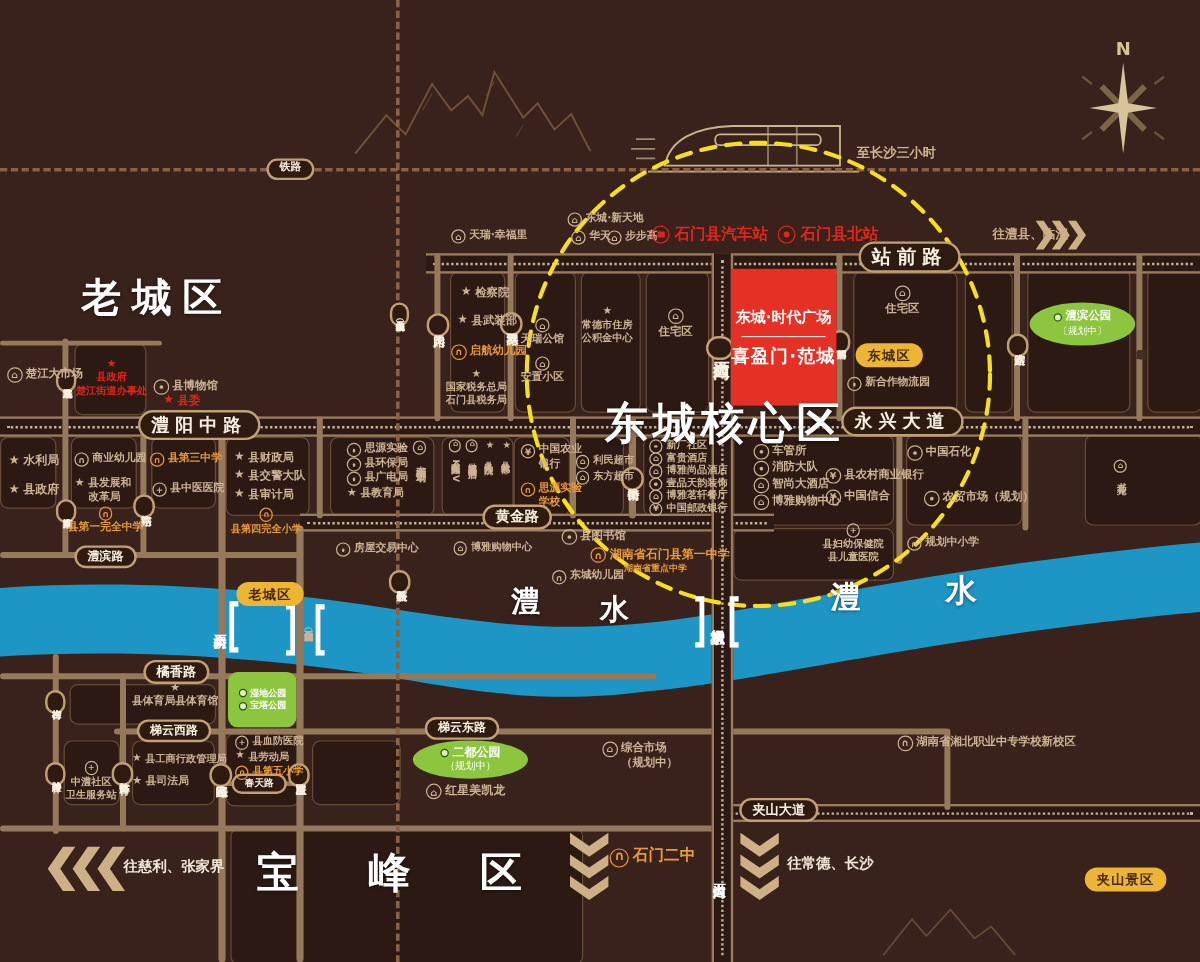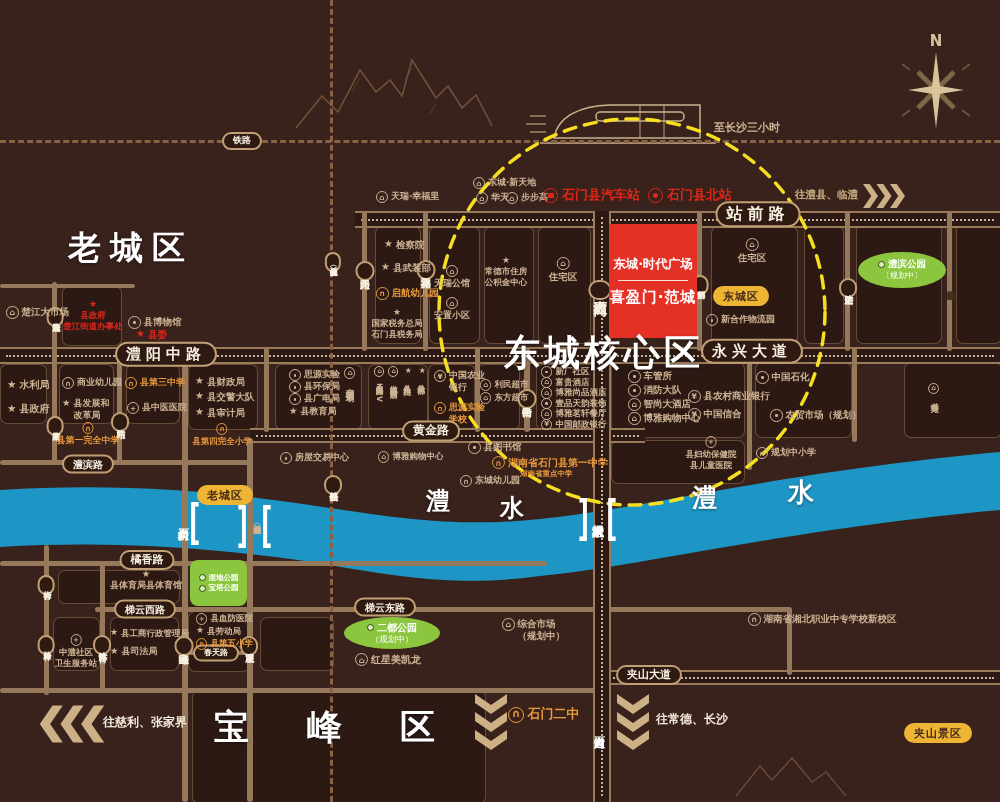--- a/index.html
+++ b/index.html
@@ -23,21 +23,21 @@
   .vtext{position:absolute;transform:translate(-50%,-50%);writing-mode:vertical-rl;font-weight:bold;z-index:6;white-space:nowrap;line-height:1;}
   .vtext.wh{color:#ffffff;} .vtext.tan{color:#cdb394;} .vtext.dk{color:#45301f;}
   .poi{position:absolute;z-index:6;display:inline-flex;align-items:flex-start;gap:3px;color:#cdb394;line-height:1.3;}
   .poi .txt{white-space:pre-line;}
   .poi.stk{flex-direction:column;align-items:center;transform:translateX(-50%);text-align:center;gap:1px;}
   .poi.vrt{writing-mode:vertical-rl;letter-spacing:1px;gap:2px;}
   .poi .ic{flex:none;width:1.35em;height:1.35em;border:1px solid currentColor;border-radius:50%;
            display:inline-flex;align-items:center;justify-content:center;font-size:.82em;line-height:1;margin-top:.05em;}
   .poi .ic.star{border:none;width:auto;height:auto;font-size:1.05em;}
   .poi .ic.dot::after{content:"";width:.35em;height:.35em;border-radius:50%;background:currentColor;}
-  .c-org{color:#e89a3e;} .c-red{color:#e0261b;} .c-wh{color:#f2e8d8;} .c-cream{color:#cdb085;}
+  .c-org{color:#e89a3e;} .c-red{color:#e0261b;} .c-wh{color:#f2e8d8;} .c-cream{color:#cdb085;margin-left:32px;}
   .badge{position:absolute;transform:translate(-50%,-50%);background:#eeb434;color:#452a18;font-weight:bold;
          border-radius:999px;padding:2.5px 10px;z-index:7;font-size:11px;letter-spacing:1px;white-space:nowrap;}
   .park{position:absolute;background:#8cc63e;z-index:5;color:#fff;font-weight:bold;display:flex;flex-direction:column;
         align-items:center;justify-content:center;text-align:center;line-height:1.35;}
   .park.ellipse{border-radius:50%;} .park.rect{border-radius:8px;}
   .park .row{display:flex;align-items:center;gap:3px;white-space:nowrap;}
   .park .pdot{width:5px;height:5px;border-radius:50%;border:1px solid #2e4b10;background:#dcefc2;}
   .park .sub{font-weight:normal;}
   .area{position:absolute;color:#fff;font-weight:bold;z-index:7;white-space:nowrap;text-shadow:0 1px 3px rgba(0,0,0,.45);}
   .station{position:absolute;color:#e0261b;font-weight:bold;z-index:7;display:inline-flex;align-items:center;gap:4px;font-size:13px;white-space:nowrap;}

